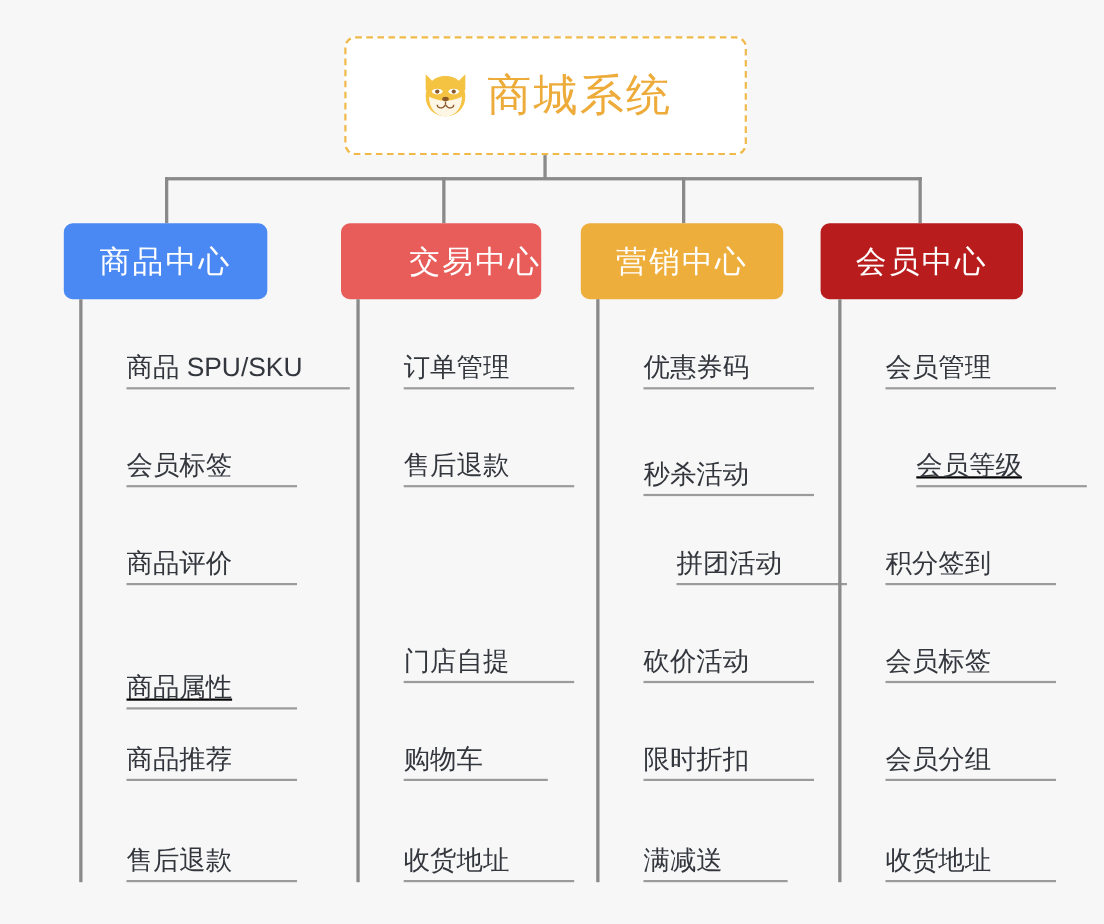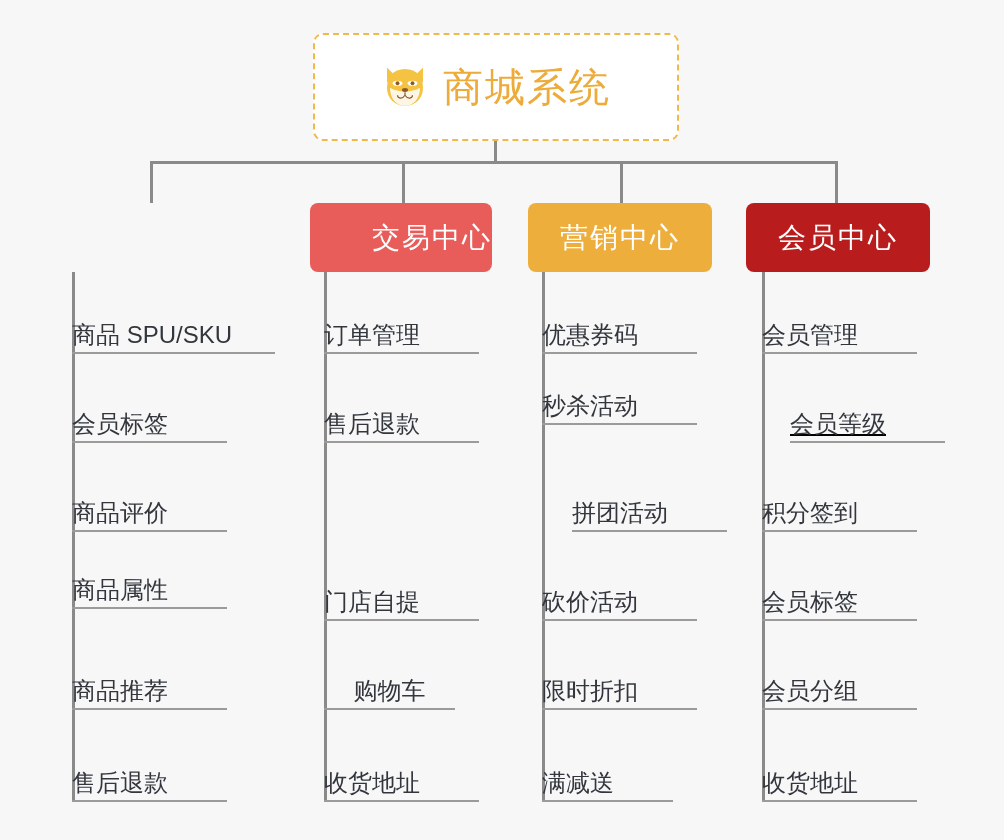--- a/index.html
+++ b/index.html
@@ -57,20 +57,21 @@
   }
 
   
   .leaf{
     position:absolute;
     box-sizing:border-box;
     border-bottom:2px solid #9b9b9b;
     display:flex;align-items:flex-end;
     padding-bottom:4px;
     height:89px;
+    margin-left:43px;
   }
   .leaf-label{
     font-size:24px;
     color:#33373d;
     line-height:1.1;
     white-space:nowrap;
   }
 </style>
 </head>
 <body>
@@ -96,31 +97,34 @@
   </div>
 
   <div class="conn conn-v-root"></div>
   <div class="conn conn-h-bus"></div>
 
   <div class="conn conn-v-drop" style="left:150px;"></div>
   <div class="conn conn-v-drop" style="left:402px;"></div>
   <div class="conn conn-v-drop" style="left:620px;"></div>
   <div class="conn conn-v-drop" style="left:835px;"></div>
 
+  <div class="cat-box" style="left:58px;width:185px;background:#4a89f3;">
+    <span>商品中心</span>
+  </div>
   <div class="col-spine" style="left:72px;top:272px;height:530px;"></div>
   <div class="leaf" style="left:72px;top:265px;width:203px;">
       <span class="leaf-label">商品 SPU/SKU</span>
     </div>
   <div class="leaf" style="left:72px;top:354px;width:155px;">
       <span class="leaf-label">会员标签</span>
     </div>
   <div class="leaf" style="left:72px;top:443px;width:155px;">
       <span class="leaf-label">商品评价</span>
     </div>
-  <div class="leaf" style="left:72px;top:520px;width:155px;">
+  <div class="leaf" style="left:72px;top:556px;width:155px;text-decoration:underline;">
       <span class="leaf-label">商品属性</span>
     </div>
   <div class="leaf" style="left:72px;top:621px;width:155px;">
       <span class="leaf-label">商品推荐</span>
     </div>
   <div class="leaf" style="left:72px;top:713px;width:155px;">
       <span class="leaf-label">售后退款</span>
     </div>
 
   <div class="cat-box" style="left:310px;width:182px;background:#e85d5a;justify-content:flex-end;">
@@ -129,35 +133,35 @@
   <div class="col-spine" style="left:324px;top:272px;height:530px;"></div>
   <div class="leaf" style="left:324px;top:265px;width:155px;">
       <span class="leaf-label">订单管理</span>
     </div>
   <div class="leaf" style="left:324px;top:354px;width:155px;">
       <span class="leaf-label">售后退款</span>
     </div>
   <div class="leaf" style="left:324px;top:532px;width:155px;">
       <span class="leaf-label">门店自提</span>
     </div>
-  <div class="leaf" style="left:324px;top:621px;width:131px;justify-content:center;">
+  <div class="leaf" style="left:324px;top:621px;width:131px;">
       <span class="leaf-label">购物车</span>
     </div>
   <div class="leaf" style="left:324px;top:713px;width:155px;">
       <span class="leaf-label">收货地址</span>
     </div>
 
   <div class="cat-box" style="left:528px;width:184px;background:#edae3c;">
     <span>营销中心</span>
   </div>
   <div class="col-spine" style="left:542px;top:272px;height:530px;"></div>
   <div class="leaf" style="left:542px;top:265px;width:155px;">
       <span class="leaf-label">优惠券码</span>
     </div>
-  <div class="leaf" style="left:542px;top:336px;width:155px;">
+  <div class="leaf" style="left:542px;top:362px;width:155px;">
       <span class="leaf-label">秒杀活动</span>
     </div>
   <div class="leaf" style="left:572px;top:443px;width:155px;">
       <span class="leaf-label">拼团活动</span>
     </div>
   <div class="leaf" style="left:542px;top:532px;width:155px;">
       <span class="leaf-label">砍价活动</span>
     </div>
   <div class="leaf" style="left:542px;top:621px;width:155px;">
       <span class="leaf-label">限时折扣</span>

